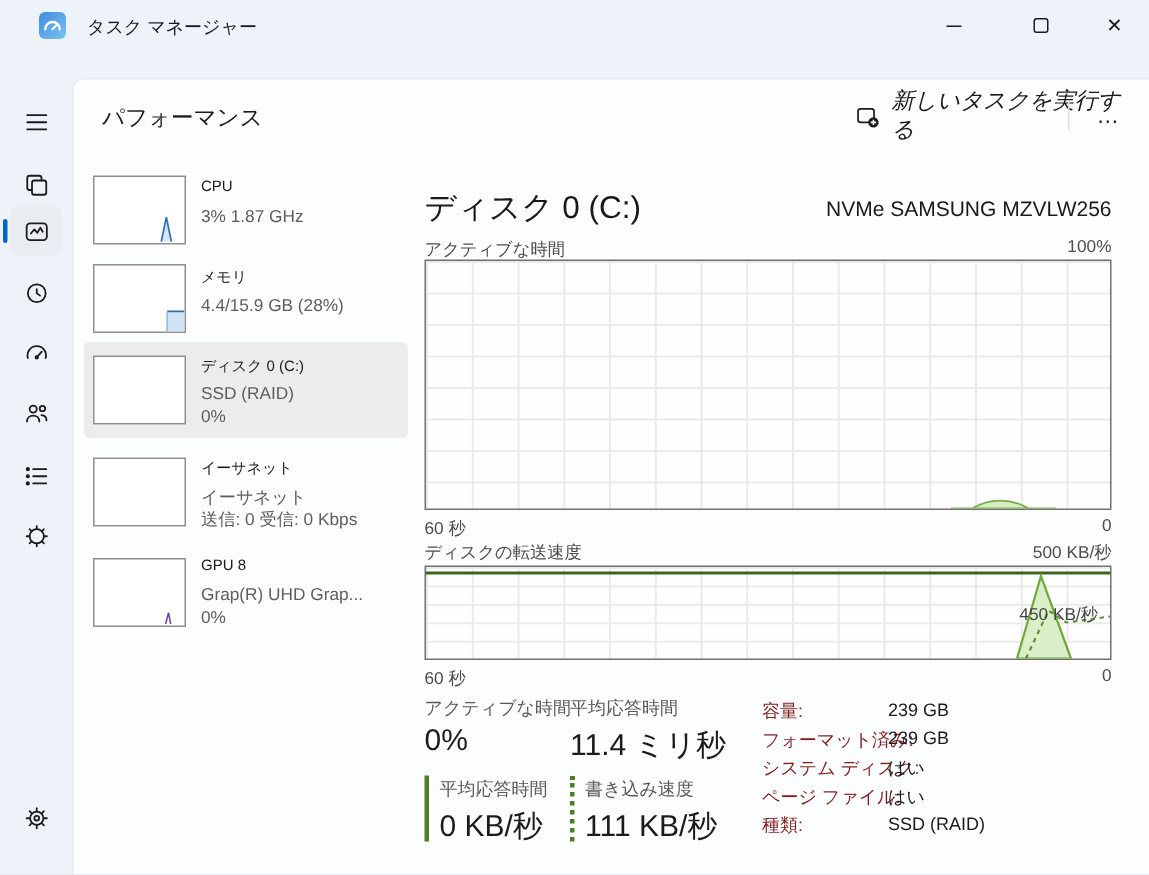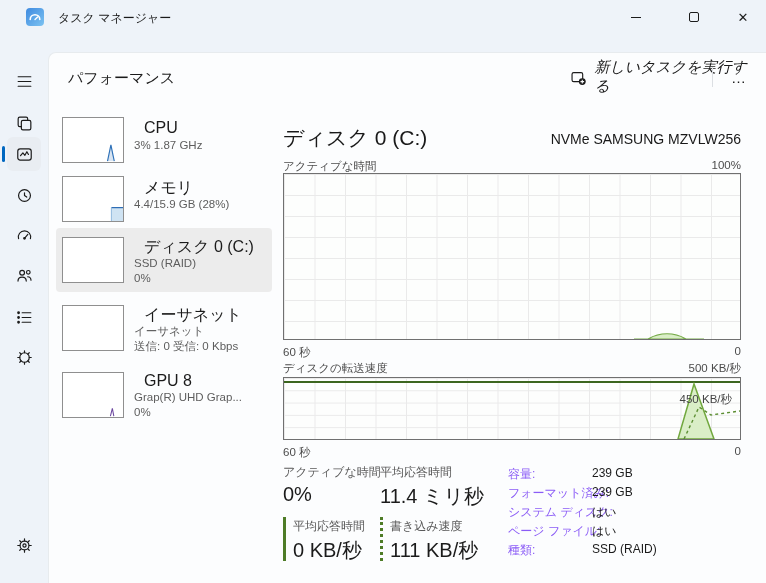--- a/index.html
+++ b/index.html
@@ -29,42 +29,42 @@
   #card { position:absolute; left:48px; top:52px; width:718px; height:531px; background:#fcfdfe; border-top-left-radius:8px; border-top:1px solid #e7ebee; border-left:1px solid #e7ebee; }
   #page-title { position:absolute; left:68px; top:69px; font-size:15px; color:#1a1a1a; }
   #run-task { position:absolute; left:560px; top:62px; height:30px; display:flex; align-items:center; gap:8px; padding:0 10px; border-radius:4px; font-size:15px; color:#1a1a1a;font-style:italic; }
   #run-task svg { width:17px; height:17px; }
   #hdr-sep { position:absolute; left:712px; top:67px; width:1px; height:20px; background:#dcdfe3; }
   #more-btn { position:absolute; left:722px; top:62px; width:34px; height:30px; display:flex; align-items:center; justify-content:center; font-size:15px; letter-spacing:1px; color:#1a1a1a; }
   
   .perf-item { position:absolute; left:56px; width:216px; height:58px; border-radius:4px; }
   .perf-sel { background:#ececec; height:64px; }
   .mini { position:absolute; left:6px; top:5px; width:62px; height:46px; background:#fff; border:1px solid #8f8f8f; }
-  .pi-name { position:absolute; left:88px; font-size:16px; color:#1b1b1b; white-space:nowrap; }
+  .pi-name { position:absolute; left:78px; font-size:10px; color:#1b1b1b; white-space:nowrap; }
   .pi-sub { position:absolute; left:78px; font-size:11.5px; color:#5d5d5d; white-space:nowrap; }
   
   #d-title { position:absolute; left:283px; top:124px; font-size:21px; color:#191919; }
   #d-sub { position:absolute; right:25px; top:131px; font-size:14px; color:#191919;padding-left:48px; }
   .ax-label { position:absolute; font-size:11.5px; color:#4c4c4c; white-space:nowrap; }
   .chart { position:absolute; left:283px; width:458px; background:#fdfefd; border:1px solid #707070;
     background-image:
       linear-gradient(to right,#eaeaea 1px,transparent 1px),
       linear-gradient(to bottom,#eaeaea 1px,transparent 1px);
   }
   #chart1 { top:173px; height:167px; background-size:30.5px 21px; }
   #chart2 { top:377px; height:63px; background-size:30.5px 12.3px; }
   #c2-topline { position:absolute; left:0; top:3px; width:100%; height:2px; background:#3c661f; }
-  #c2-anno { position:absolute; right:8px; top:14px; font-size:11.5px; color:#444;margin-left:36px; }
+  #c2-anno { position:absolute; right:8px; top:24px; font-size:11.5px; color:#444;margin-left:36px; }
   .spark { position:absolute; bottom:0; right:0; }
   
   .stat-label { position:absolute; font-size:12px; color:#595959; white-space:nowrap; }
   .stat-value { position:absolute; font-size:20px; color:#1b1b1b; white-space:nowrap; }
   .gbar-solid { position:absolute; width:0; height:44px; border-left:3px solid #4e7c27; }
   .gbar-dotted { position:absolute; width:0; height:44px; border-left:3px dotted #4e7c27; }
-  .prop-label { position:absolute; left:508px; font-size:12px; color:#8b5cf6; white-space:nowrap; }
+  .prop-label { position:absolute; left:508px; font-size:12px; color:#7f1d1d; white-space:nowrap; }
   .prop-value { position:absolute; left:592px; font-size:12px; color:#1b1b1b; white-space:nowrap; }
 </style>
 </head>
 <body>
 
 <div id="window">
 
   <div id="titlebar">
     <svg id="tm-logo" viewBox="0 0 18 18">
       <defs>

